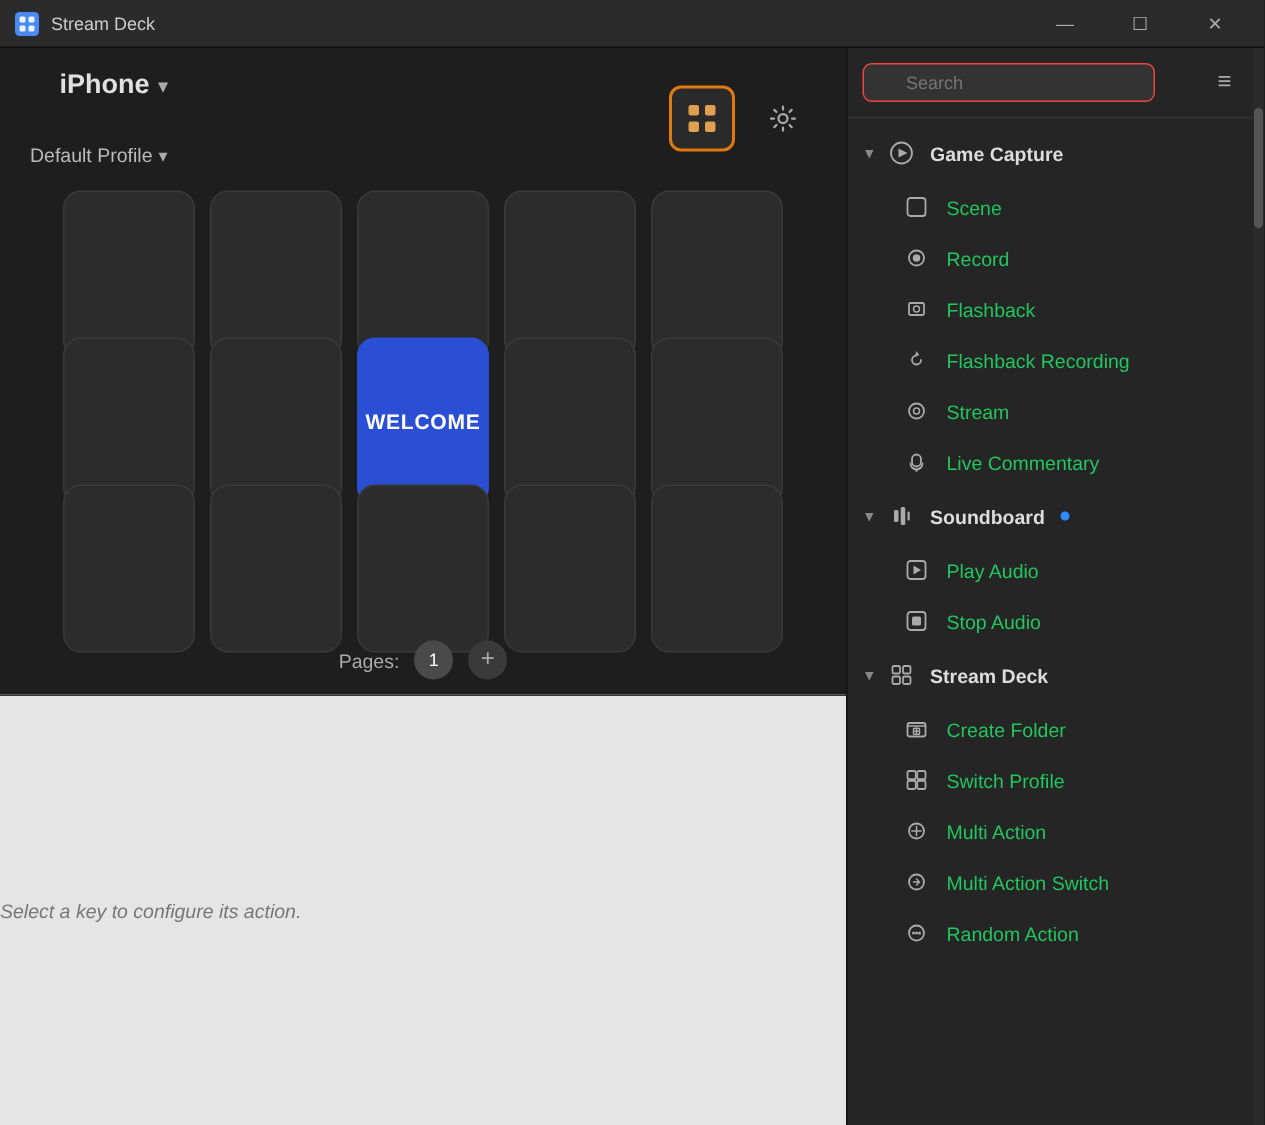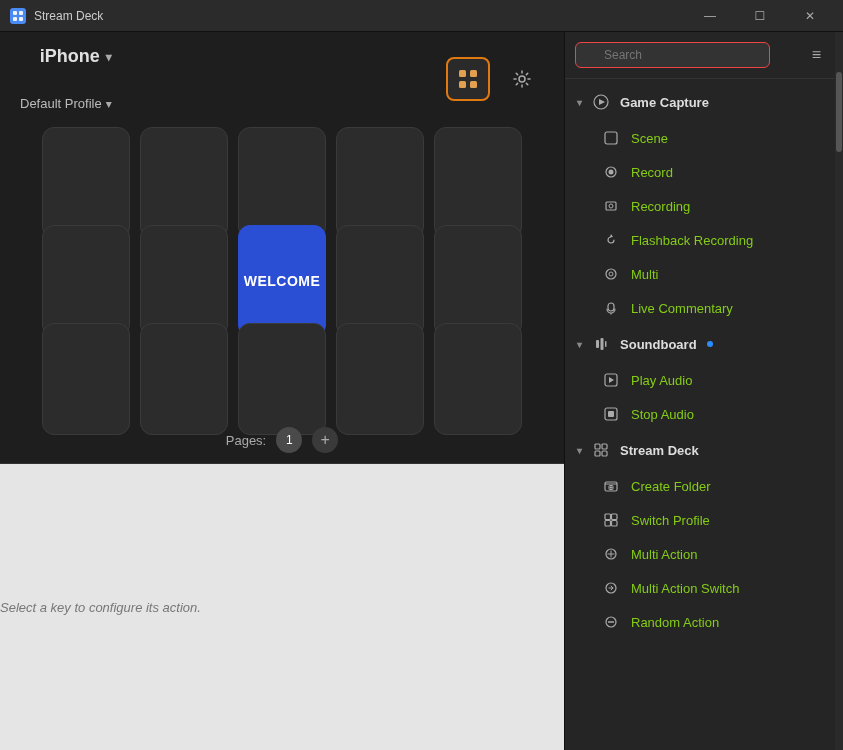--- a/index.html
+++ b/index.html
@@ -303,21 +303,21 @@
       color: #888;
     }
 
     .action-item {
       display: flex;
       align-items: center;
       gap: 10px;
       padding: 7px 12px 7px 36px;
       cursor: pointer;
       font-size: 13px;
-      color: #84cc16;
+      color: #22c55e;
     }
     .action-icon {
       width: 20px;
       height: 20px;
       border-radius: 4px;
       display: flex;
       align-items: center;
       justify-content: center;
       font-size: 11px;
       color: #aaa;
@@ -473,39 +473,39 @@
           </span>
         <span>Record</span>
       </div>
         <div class="action-item">
         <span class="action-icon">
             <svg width="14" height="14" viewBox="0 0 14 14" fill="none">
               <rect x="2" y="3" width="10" height="8" rx="1" stroke="#aaa" stroke-width="1.2"></rect>
               <circle cx="7" cy="7" r="2" stroke="#aaa" stroke-width="1"></circle>
             </svg>
           </span>
-        <span>Recording</span>
+        <span>Flashback</span>
       </div>
         <div class="action-item">
         <span class="action-icon">
             <svg width="14" height="14" viewBox="0 0 14 14" fill="none">
               <path d="M10 7a3 3 0 11-3-3" stroke="#aaa" stroke-width="1.2" stroke-linecap="round"></path>
               <path d="M7 1l2 3-3 0z" fill="#aaa"></path>
             </svg>
           </span>
         <span>Flashback Recording</span>
       </div>
         <div class="action-item">
         <span class="action-icon">
             <svg width="14" height="14" viewBox="0 0 14 14" fill="none">
               <circle cx="7" cy="7" r="5" stroke="#aaa" stroke-width="1.2"></circle>
               <circle cx="7" cy="7" r="2" stroke="#aaa" stroke-width="1"></circle>
             </svg>
           </span>
-        <span>Multi</span>
+        <span>Stream</span>
       </div>
         <div class="action-item">
         <span class="action-icon">
             <svg width="14" height="14" viewBox="0 0 14 14" fill="none">
               <path d="M7 2a3 3 0 013 3v2a3 3 0 01-6 0V5a3 3 0 013-3z" stroke="#aaa" stroke-width="1.2"></path>
               <path d="M3 8a4 4 0 008 0" stroke="#aaa" stroke-width="1.2" stroke-linecap="round"></path>
               <line x1="7" y1="12" x2="7" y2="13.5" stroke="#aaa" stroke-width="1.2"></line>
             </svg>
           </span>
         <span>Live Commentary</span>

